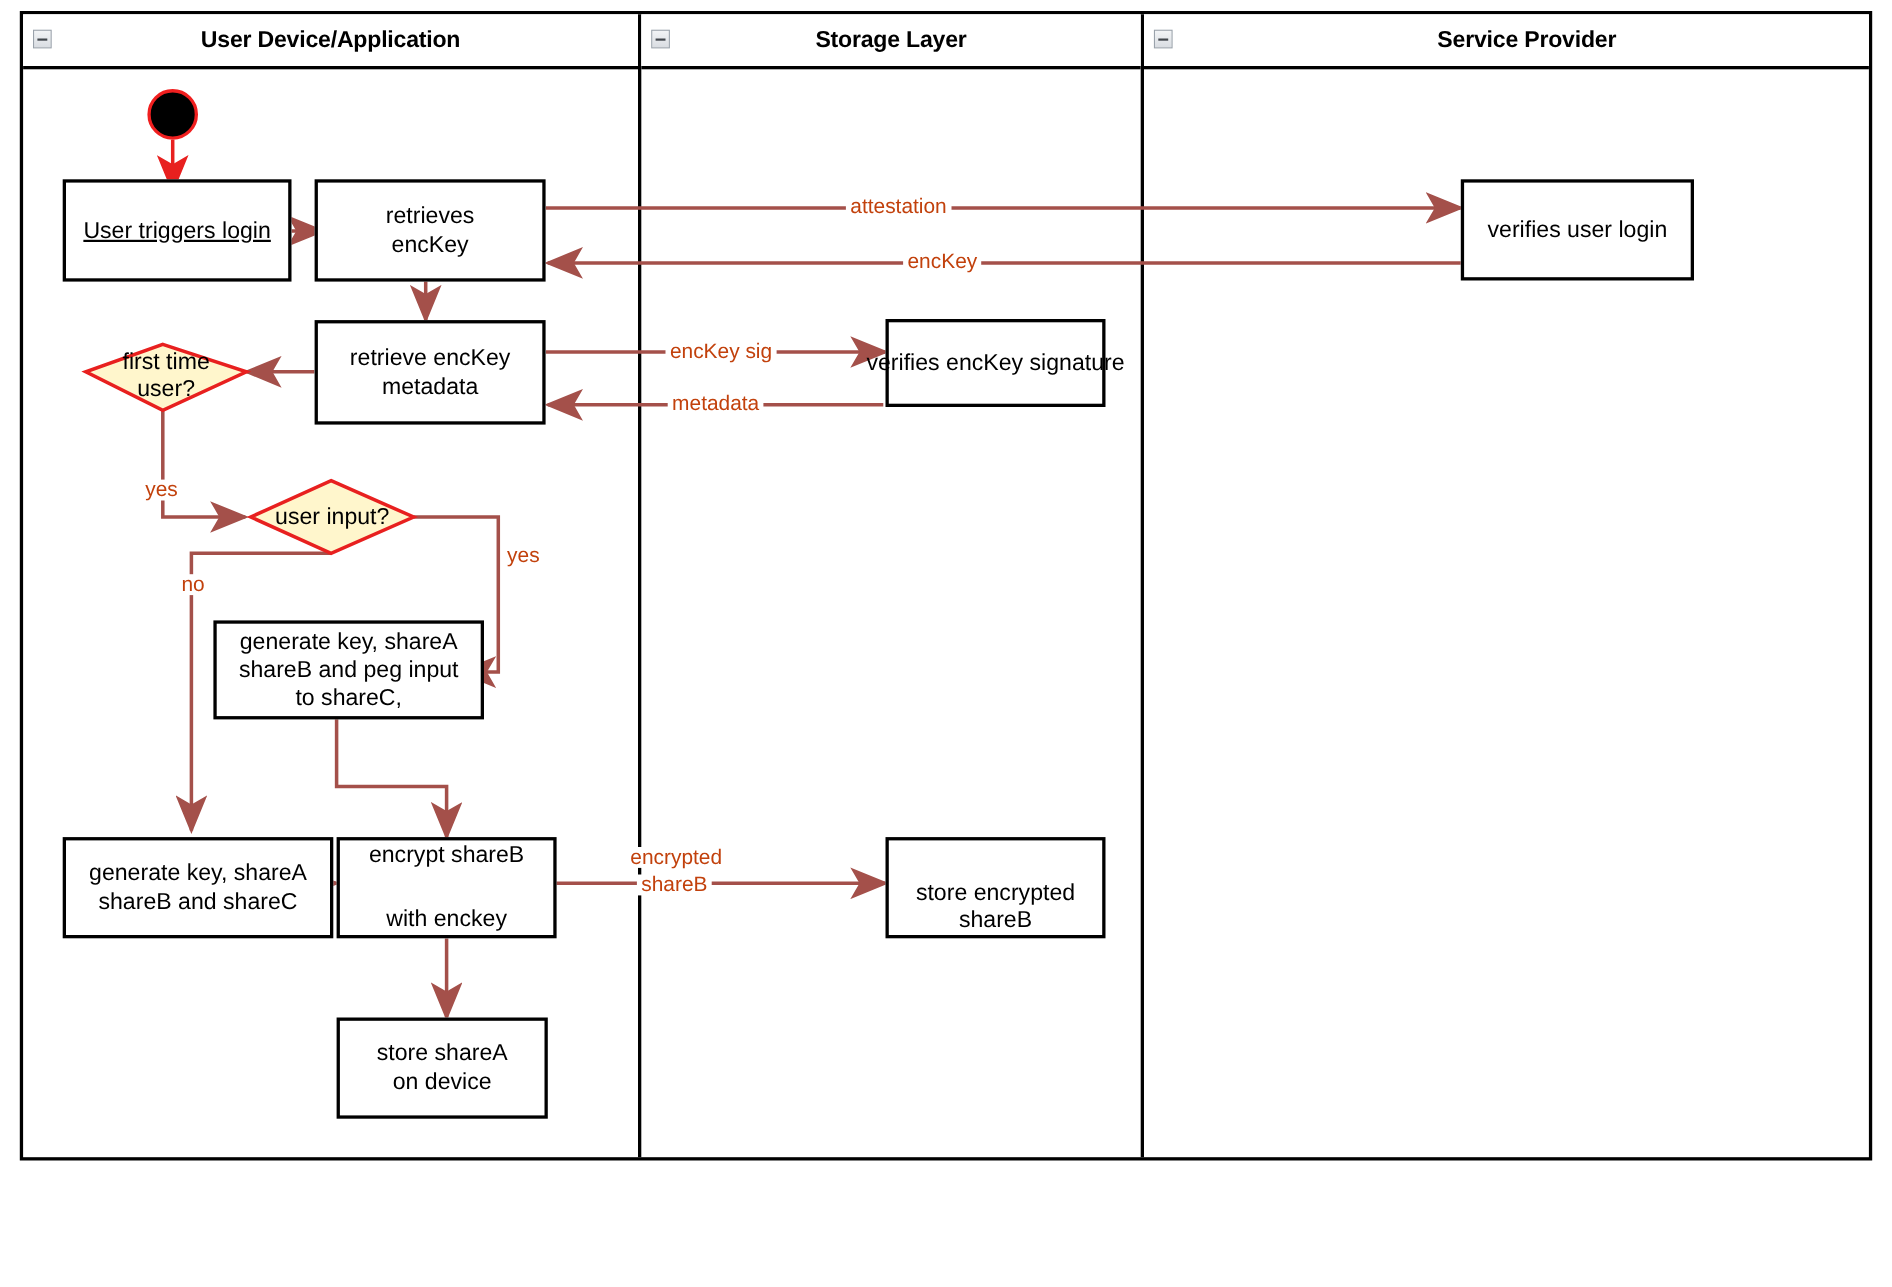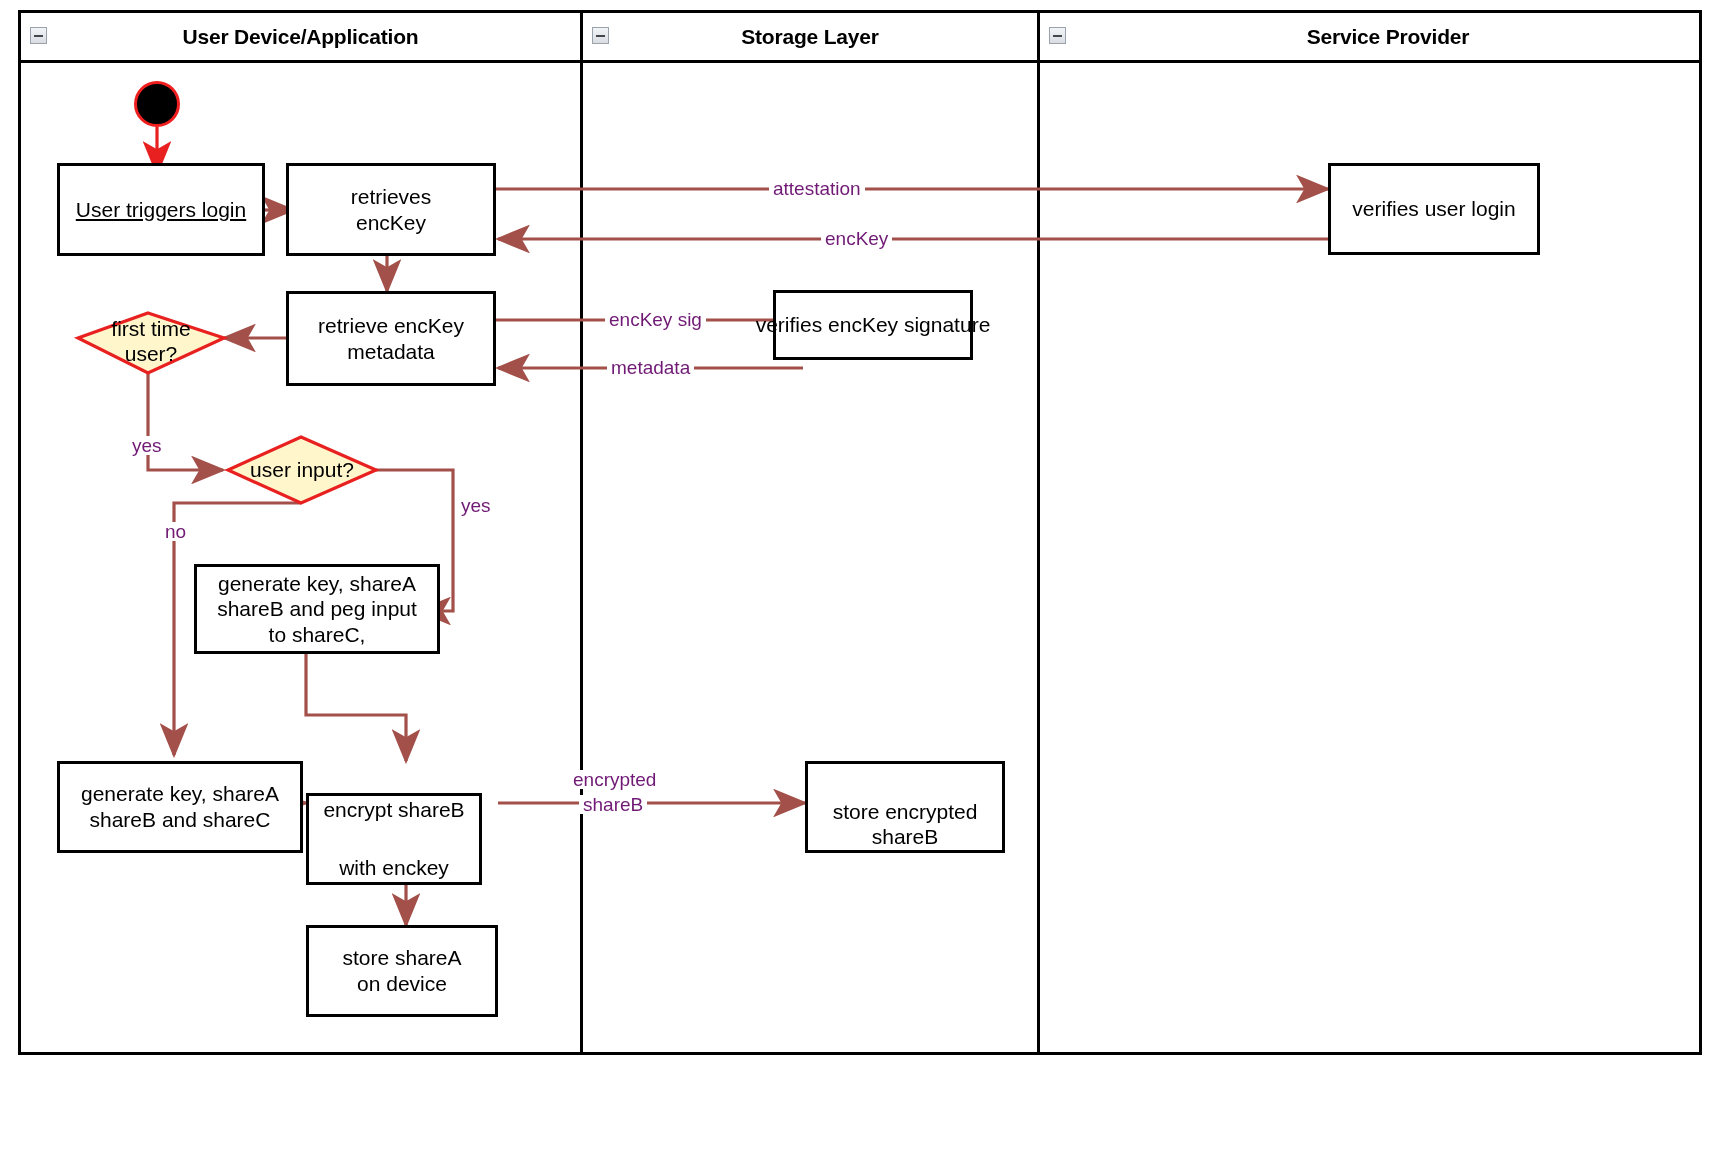--- a/index.html
+++ b/index.html
@@ -16,21 +16,21 @@
                  box-sizing:border-box;border:1px solid #9aa2ab;
                  background:linear-gradient(#f2f4f6,#d9dde2);
                  display:flex;align-items:center;justify-content:center;}
   .collapse-icon::before{content:"";display:block;width:9px;height:2px;background:#42474d;}
   .node{position:absolute;box-sizing:border-box;border:3px solid #000;background:#fff;
         display:flex;align-items:center;justify-content:center;text-align:center;
         font-size:21px;color:#000;line-height:1.22;white-space:nowrap;}
   .node span{display:block;}
   .start-node{position:absolute;border-radius:50%;background:#000;
               border:3px solid #f01f1f;box-sizing:border-box;}
-  .edge-label{position:absolute;font-size:19px;color:#701a75;background:#fff;
+  .edge-label{position:absolute;font-size:19px;color:#c2410c;background:#fff;
               padding:0 4px;white-space:nowrap;line-height:1;}
   svg.overlay{position:absolute;left:0;top:0;width:1684px;height:1045px;pointer-events:none;}
   .diamond-label{position:absolute;display:flex;align-items:center;justify-content:center;
                  text-align:center;font-size:21px;color:#000;line-height:1.2;
                  white-space:nowrap;pointer-events:none;}
 </style>
 </head>
 <body>
 
 <div id="canvas">
@@ -118,31 +118,31 @@
       <span>generate key, shareA</span>
       <span>shareB and peg input</span>
       <span>to shareC,</span>
     </div>
 
     <div class="node" style="left:36px;top:748px;width:246px;height:92px;flex-direction:column;">
       <span>generate key, shareA</span>
       <span>shareB and shareC</span>
     </div>
 
-    <div class="node" style="left:285px;top:780px;width:176px;height:92px;flex-direction:column;gap:32px;">
+    <div class="node" style="left:285px;top:748px;width:200px;height:92px;flex-direction:column;gap:32px;">
       <span>encrypt shareB</span>
       <span>with enckey</span>
     </div>
 
     <div class="node" style="left:285px;top:912px;width:192px;height:92px;flex-direction:column;">
       <span>store shareA</span>
       <span>on device</span>
     </div>
 
-    <div class="node" style="left:752px;top:277px;width:200px;height:70px;overflow:visible;">
+    <div class="node" style="left:784px;top:277px;width:200px;height:80px;overflow:visible;">
       <span style="position:absolute;left:50%;top:50%;transform:translate(-50%,-50%);">verifies encKey signature</span>
     </div>
 
     <div class="node" style="left:784px;top:748px;width:200px;height:92px;flex-direction:column;justify-content:flex-end;">
       <span>store encrypted</span>
       <span>shareB</span>
     </div>
 
     <div class="node" style="left:1307px;top:150px;width:212px;height:92px;">
       <span>verifies user login</span>

